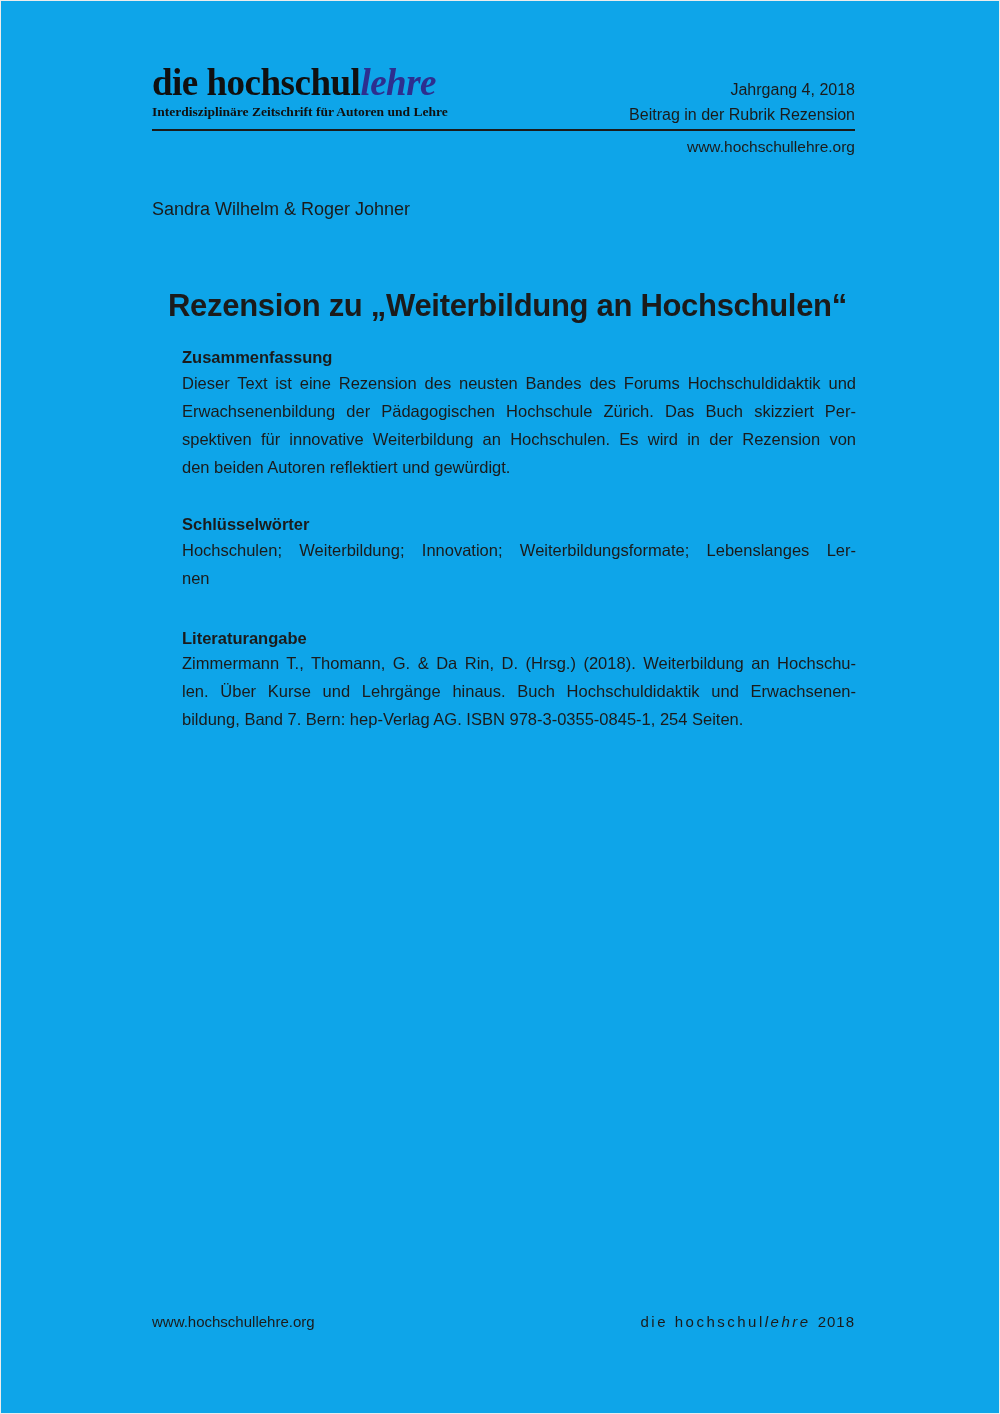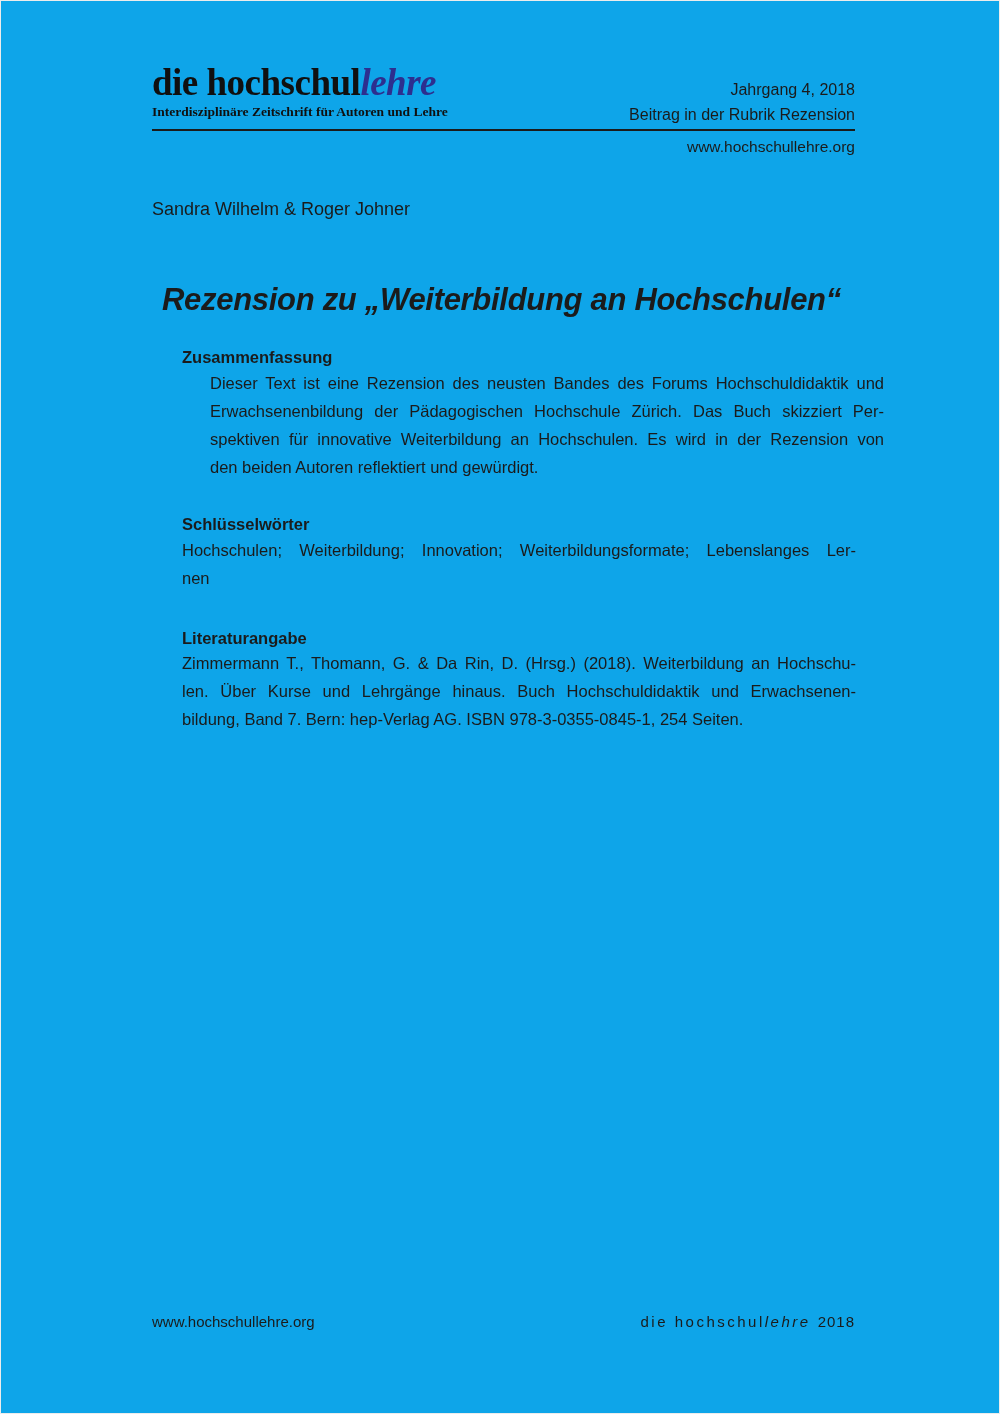--- a/index.html
+++ b/index.html
@@ -106,21 +106,21 @@
   }
   .text-block .jline {
     text-align: justify;
     text-align-last: justify;
   }
   .text-block .lline {
     text-align: left;
   }
 
   #abstract-heading  { top: 347px; }
-  #abstract-text     { top: 369px; margin-left: 28px; }
+  #abstract-text     { top: 369px; }
   #keywords-heading  { top: 514px; }
   #keywords-text     { top: 536px; }
   #reference-heading { top: 628px; }
   #reference-text    { top: 649px; }
 
   
   .footer-left {
     position: absolute;
     left: 152px;
     top: 1312px;
@@ -154,21 +154,21 @@
       <div>Beitrag in der Rubrik Rezension</div>
     </div>
 
     <div class="header-rule"></div>
 
     <div class="header-site">www.hochschullehre.org</div>
   </header>
 
   <main>
     <div class="authors">Sandra Wilhelm &amp; Roger Johner</div>
-    <h1 class="article-title" style="margin:10px;font-style:italic;">Rezension zu „Weiterbildung an Hochschulen“</h1>
+    <h1 class="article-title" style="margin:16px;">Rezension zu „Weiterbildung an Hochschulen“</h1>
 
     <section>
       <h2 class="section-heading" id="abstract-heading">Zusammenfassung</h2>
       <div class="text-block" id="abstract-text">
         <div class="jline">Dieser Text ist eine Rezension des neusten Bandes des Forums Hochschuldidaktik und</div>
         <div class="jline">Erwachsenenbildung der Pädagogischen Hochschule Zürich. Das Buch skizziert Per-</div>
         <div class="jline">spektiven für innovative Weiterbildung an Hochschulen. Es wird in der Rezension von</div>
         <div class="lline">den beiden Autoren reflektiert und gewürdigt.</div>
       </div>
     </section>

